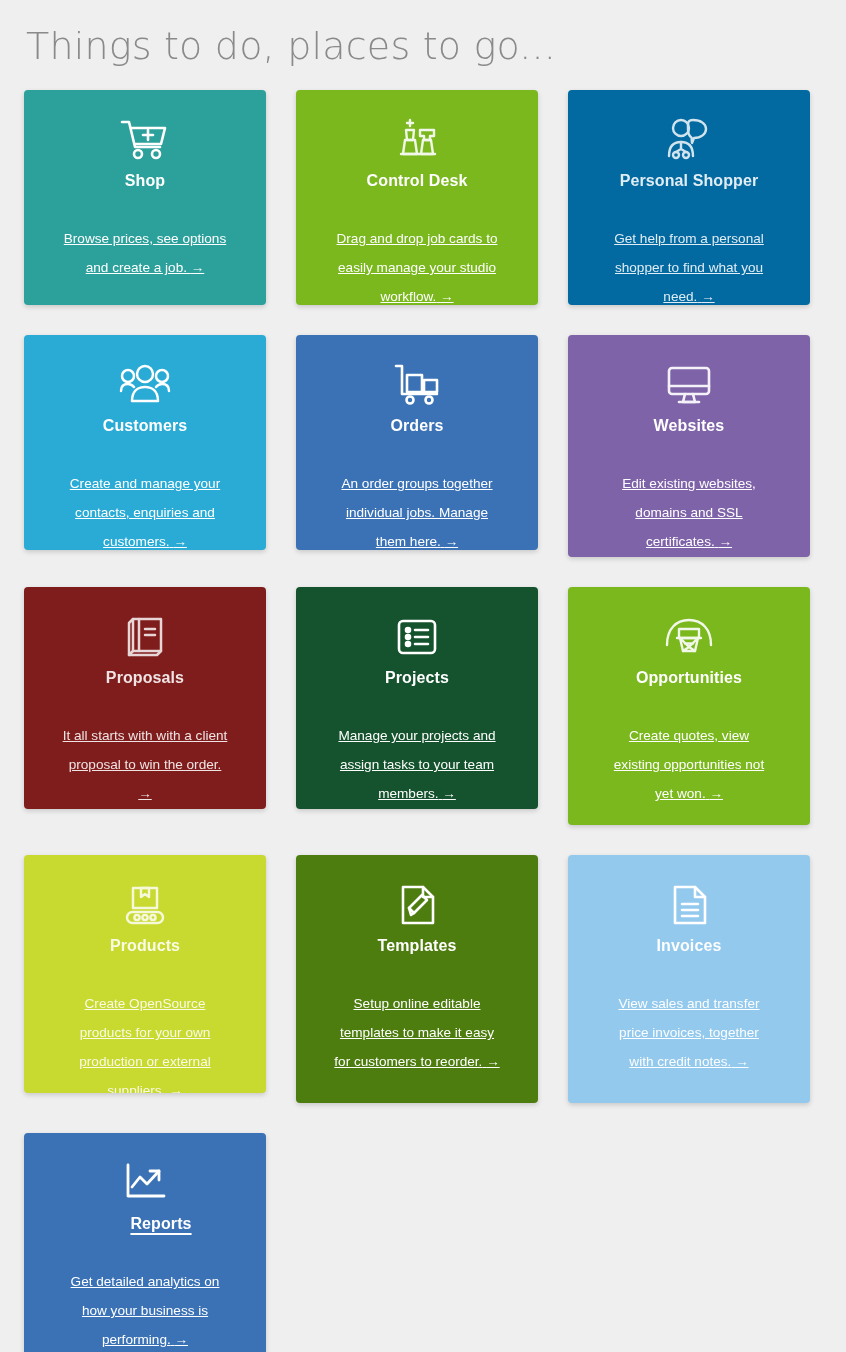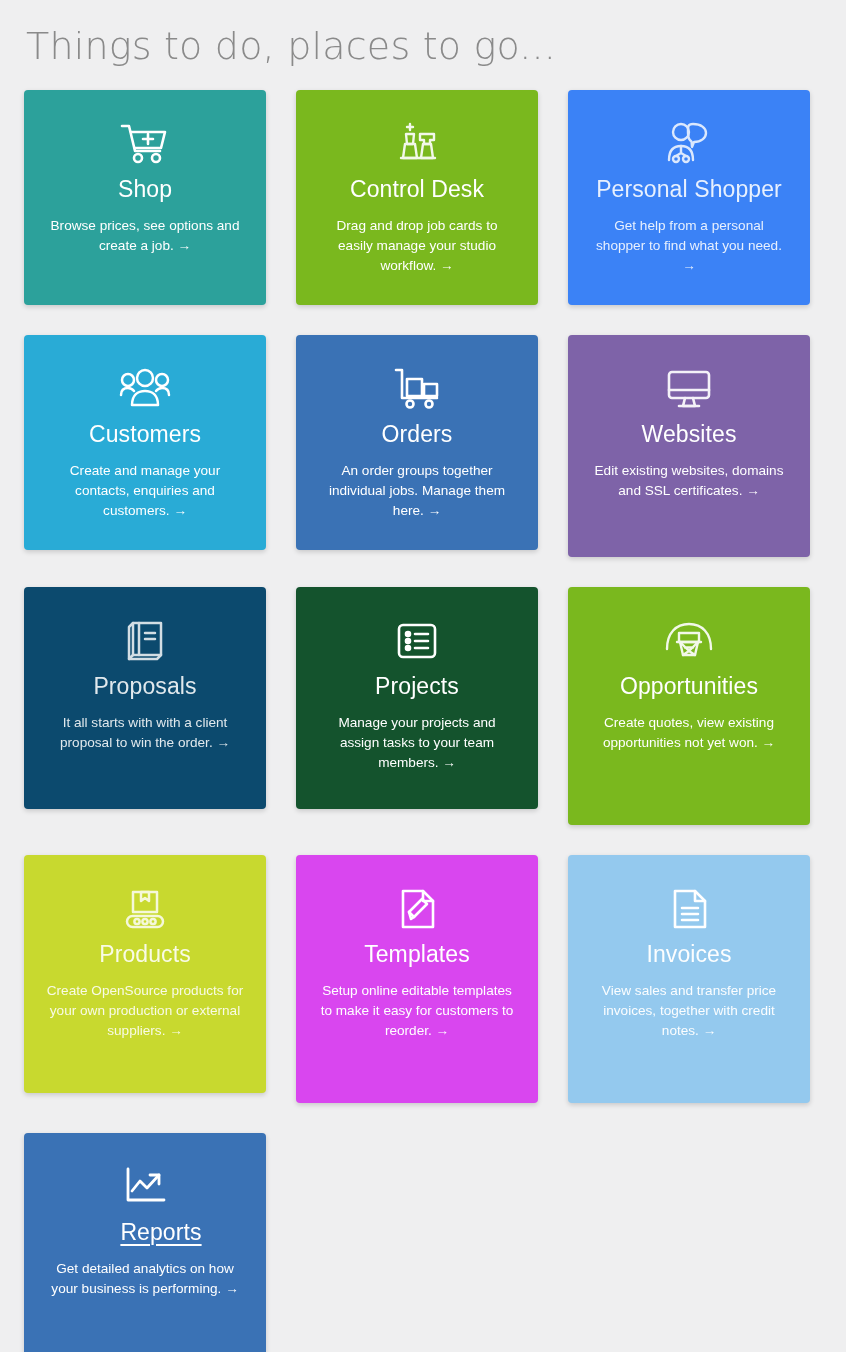--- a/index.html
+++ b/index.html
@@ -63,39 +63,40 @@
     height: 56px;
     display: flex;
     align-items: center;
     justify-content: center;
     margin-bottom: 6px;
   }
   .card-icon svg {
     display: block;
   }
   .card-title {
-    font-size: 23px;
-    font-weight: normal;
+    font-size: 16px;
+    font-weight: bold;
     line-height: 22px;
     margin: 0 0 16px 0;
     letter-spacing: 0.1px;
     position: relative;
   }
   .card.hovered .card-title {
     text-decoration: underline;
     text-underline-offset: 4px;
     text-decoration-thickness: 2px;
     margin-left: 32px;
   }
   .card-desc {
     font-size: 13.6px;
-    line-height: 20px;
+    line-height: 29px;
     font-weight: normal;
-    margin: 0;
+    margin: 16px;
     max-width: 200px;
+    text-decoration: underline;
   }
   .arrow {
     font-size: 13.5px;
     white-space: nowrap;
   }
   
   .card.faded .card-title,
   .card.faded .card-desc { color: rgba(255,255,255,0.88); }
   .card.faded .card-icon svg { opacity: 0.82; }
 
@@ -134,21 +135,21 @@
           <path d="M12 38 H30"></path>
           <path d="M31 14 H45 V20 H41 V24 H35 V20 H31 Z"></path>
           <path d="M34 24 H42 L44 38 H32 Z"></path>
           <path d="M30 38 H46"></path>
         </svg>
       </span>
       <div class="card-title">Control Desk</div>
       <div class="card-desc"><span>Drag and drop job cards to easily manage your studio workflow.</span> <span class="arrow">→</span></div>
     </a>
 
-    <a class="card h215 faded" href="#" style="background:#3b82f6">
+    <a class="card h215 faded" href="#" style="background:#0369a1">
       <span class="card-icon">
         <svg width="56" height="48" viewBox="0 0 56 48" fill="none" stroke="#ffffff" stroke-width="2.4" stroke-linecap="round" stroke-linejoin="round">
           <circle cx="20" cy="12" r="8"></circle>
           <path d="M32 4 C40 4 45 8 45 13 C45 18 40 22 33 22 L31 27 L30.5 21.5 C28 20 27 16.5 27 13 C27 8 26 4 32 4 Z"></path>
           <path d="M8 40 C8 30 13 26 20 26 C27 26 32 30 32 40"></path>
           <circle cx="15" cy="39" r="3"></circle>
           <circle cx="25" cy="39" r="3"></circle>
           <path d="M20 26 V33 M20 33 L15 36 M20 33 L25 36"></path>
         </svg>
       </span>
@@ -192,21 +193,21 @@
           <rect x="8" y="7" width="40" height="26" rx="3"></rect>
           <path d="M8 25 H48"></path>
           <path d="M24 33 L22 41 H34 L32 33"></path>
           <path d="M18 41 H38"></path>
         </svg>
       </span>
       <div class="card-title">Websites</div>
       <div class="card-desc"><span>Edit existing websites, domains and SSL certificates.</span> <span class="arrow">→</span></div>
     </a>
 
-    <a class="card h222 faded" href="#" style="background:#0c4a6e">
+    <a class="card h222 faded" href="#" style="background:#7f1d1d">
       <span class="card-icon">
         <svg width="56" height="48" viewBox="0 0 56 48" fill="none" stroke="#ffffff" stroke-width="2.5" stroke-linecap="round" stroke-linejoin="round">
           <path d="M16 6 H44 V38 H16 Z"></path>
           <path d="M16 6 L12 10 V42 L16 38"></path>
           <path d="M12 42 H40 L44 38"></path>
           <path d="M22 6 V38"></path>
           <path d="M28 16 H38 M28 22 H38"></path>
         </svg>
       </span>
       <div class="card-title">Proposals</div>
@@ -250,21 +251,21 @@
           <rect x="10" y="31" width="36" height="11" rx="5.5"></rect>
           <circle cx="20" cy="36.5" r="2.6"></circle>
           <circle cx="28" cy="36.5" r="2.6"></circle>
           <circle cx="36" cy="36.5" r="2.6"></circle>
         </svg>
       </span>
       <div class="card-title">Products</div>
       <div class="card-desc"><span>Create OpenSource products for your own production or external suppliers.</span> <span class="arrow">→</span></div>
     </a>
 
-    <a class="card h248" href="#" style="background:#d946ef">
+    <a class="card h248" href="#" style="background:#4d7c0f">
       <span class="card-icon">
         <svg width="56" height="48" viewBox="0 0 56 48" fill="none" stroke="#ffffff" stroke-width="2.6" stroke-linecap="round" stroke-linejoin="round">
           <path d="M14 6 H34 L44 16 V42 H14 Z"></path>
           <path d="M34 6 V16 H44"></path>
           <path d="M22 34 L20 27 L33 14 L38 19 L25 32 Z"></path>
           <path d="M20 27 L25 32"></path>
         </svg>
       </span>
       <div class="card-title">Templates</div>
       <div class="card-desc"><span>Setup online editable templates to make it easy for customers to reorder.</span> <span class="arrow">→</span></div>

